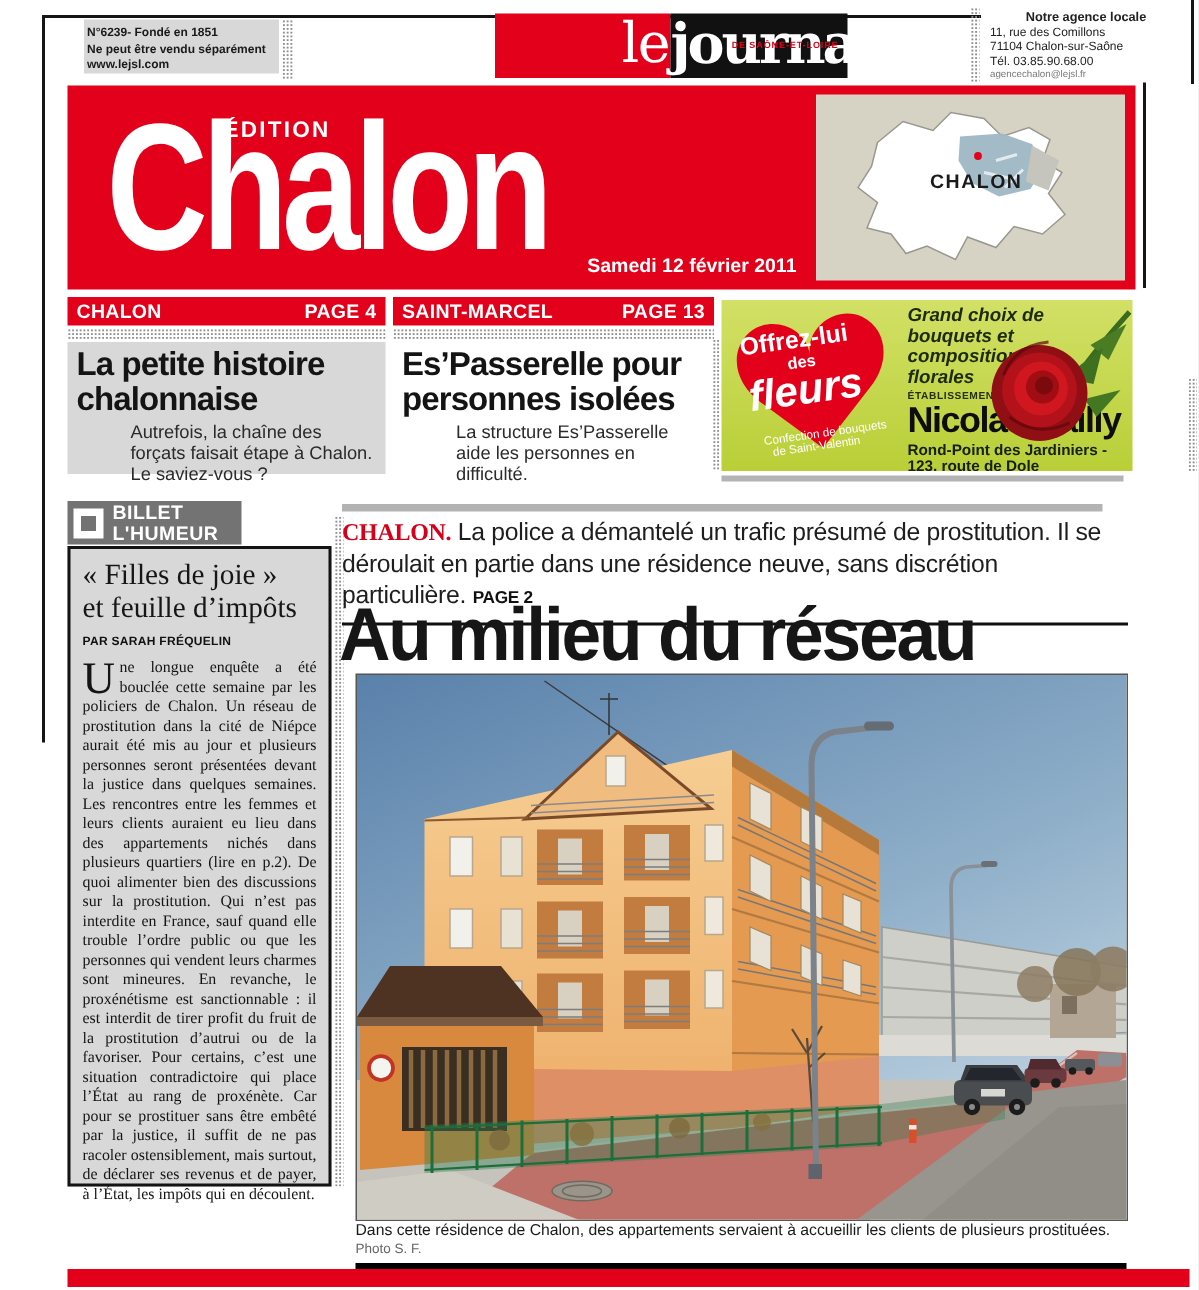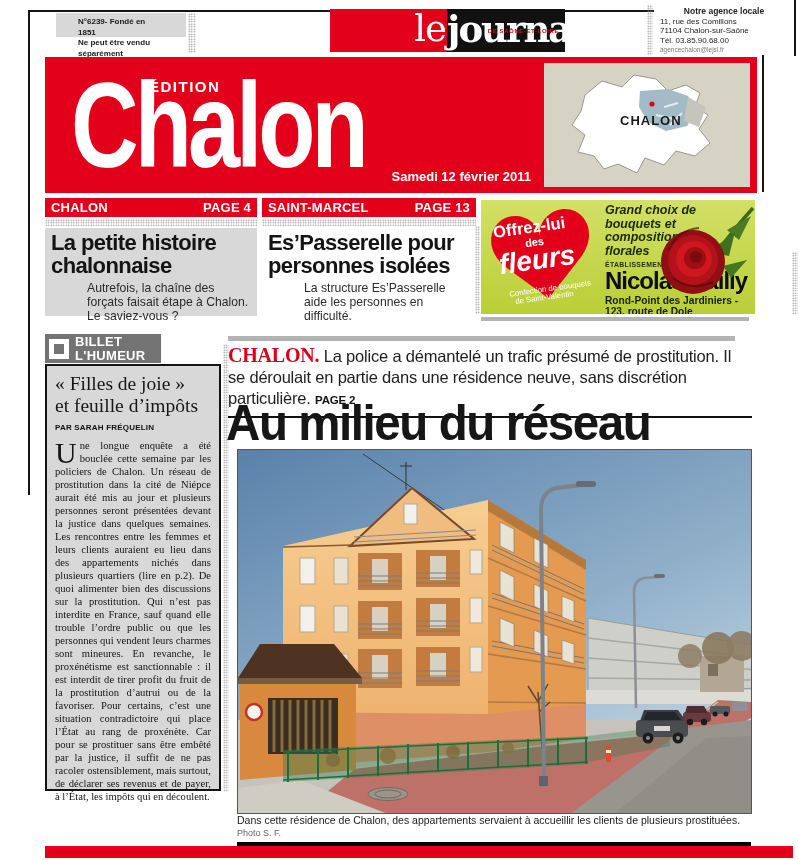--- a/index.html
+++ b/index.html
@@ -4,21 +4,21 @@
 <title>Newspaper</title>
 <style>
   html,body{margin:0;padding:0;background:#e9e9e9;}
   #page{position:relative;width:799px;height:860px;margin:0 auto;background:#ffffff;
         font-family:"Liberation Sans",sans-serif;overflow:hidden;}
   .abs{position:absolute;}
   .dots{background-image:radial-gradient(circle,#8f8f8f 0.7px,transparent 0.9px);background-size:2.5px 2.5px;}
   .rule{background:#151515;}
 
   
-  .info-box{left:56px;top:13px;width:130px;height:24px;background:#d8d8d8;padding:4px 22px;box-sizing:border-box;
+  .info-box{left:56px;top:13px;width:130px;height:36px;background:#d8d8d8;padding:4px 2px;box-sizing:border-box;
             font-size:8px;font-weight:bold;line-height:10.5px;color:#1a1a1a;}
   .agency-box{left:654px;top:4px;width:140px;height:51px;background:#fff;padding:3px 6px;box-sizing:border-box;
               font-size:8px;line-height:9.5px;color:#222;}
   .agency-title{font-weight:bold;font-size:8.5px;text-align:center;}
   .agency-email{font-size:6.5px;color:#777;}
 
   
   .logo{left:330px;top:9px;height:43px;display:flex;}
   .logo-le{width:68px;background:#e2001a;color:#fff;font-family:"DejaVu Serif",serif;font-weight:normal;
            font-size:37px;line-height:40px;text-align:right;padding-right:1px;letter-spacing:-1px;padding-left:48px;}
@@ -59,21 +59,21 @@
   .billet-headline{font-family:Liberation Serif, serif;font-size:19.5px;line-height:22px;color:#161616;}
   .billet-byline{margin:6px 0 7px 0;font-size:8px;font-weight:bold;color:#111;letter-spacing:0.2px;}
   .billet-body{font-family:"Liberation Serif","DejaVu Serif",serif;font-size:10.6px;line-height:13px;
                color:#141414;text-align:justify;}
   .dropcap{float:left;font-family:"Liberation Serif","DejaVu Serif",serif;font-size:30px;line-height:24px;
            padding:2px 3px 0 0;font-weight:normal;}
 
   
   .lead{left:228px;top:345px;width:524px;font-size:16.5px;line-height:21px;color:#1e1e1e;letter-spacing:-0.2px;
         border-bottom:2px solid #111;padding-bottom:5px;}
-  .lead-kicker{color:#d50019;font-weight:bold;font-family:"Liberation Serif","DejaVu Serif",serif;font-size:20px;}
+  .lead-kicker{color:#d50019;font-weight:bold;font-family:"Liberation Serif","DejaVu Serif",serif;font-size:16px;}
   .lead-pageref{font-weight:bold;font-size:11.5px;color:#111;}
   .story-headline{left:226px;top:394px;font-size:50px;font-weight:bold;color:#161616;letter-spacing:-1.5px;
                   transform:scaleX(0.95);transform-origin:left top;white-space:nowrap;}
 
   .photo{left:237px;top:449px;width:513px;height:363px;border:1px solid #555;box-sizing:content-box;}
   .caption{left:237px;top:814px;width:514px;font-size:10.5px;color:#1a1a1a;border-bottom:4px solid #000;
            padding-bottom:4px;}
   .caption-credit{color:#666;font-size:9px;}
   .bottom-bar{left:45px;top:846px;width:748px;height:12px;background:#e2001a;}
   .gray-rule{background:#b3b3b3;}

